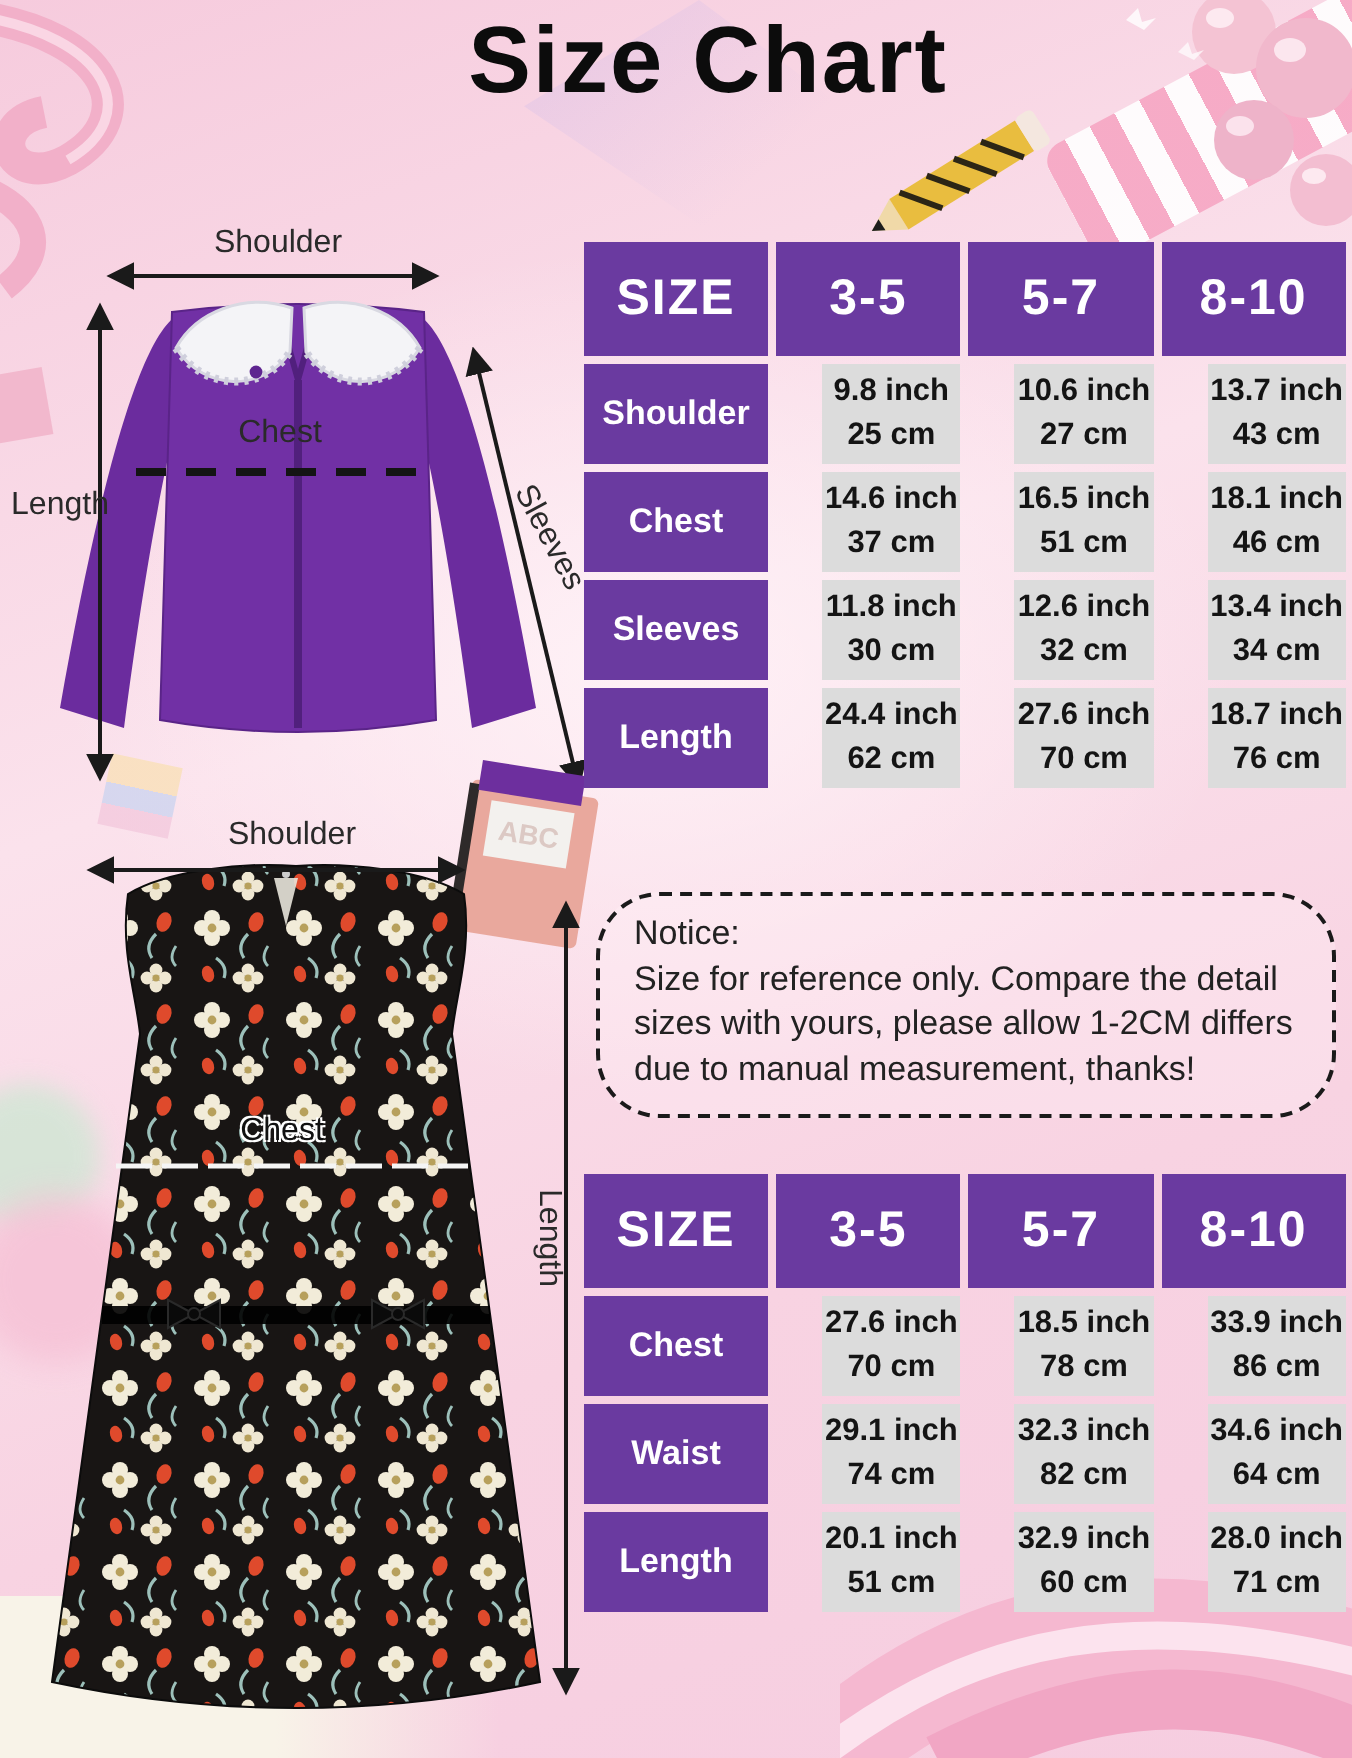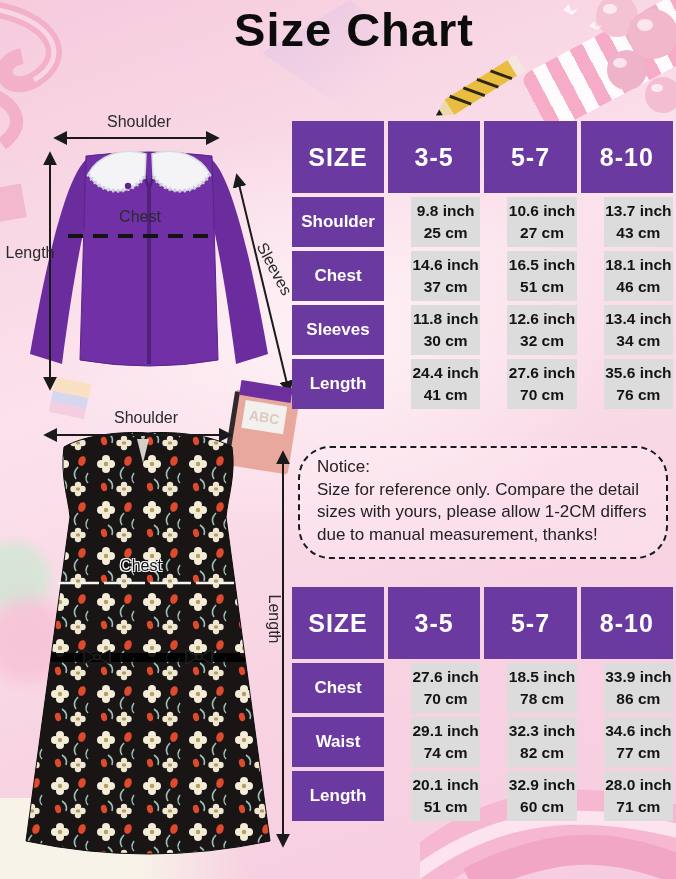--- a/index.html
+++ b/index.html
@@ -11,21 +11,21 @@
   .dec{position:absolute;z-index:0;}
   .layer{position:absolute;z-index:2;}
   
   #title{top:2px;left:16px;width:100%;text-align:center;font-size:47px;font-weight:800;
     letter-spacing:1px;color:#0c0c0c;z-index:3;}
   
   .size-table{display:grid;grid-template-columns:92px 1fr 1fr 1fr;gap:4px;width:381px;}
   #table-top{left:292px;top:121px;}
   #table-bottom{left:292px;top:587px;}
   .st-head{background:#6a3aa0;color:#fff;font-weight:800;font-size:25px;letter-spacing:1px;
-    height:72px;display:flex;align-items:center;justify-content:center;}
+    height:57px;display:flex;align-items:center;justify-content:center;}
   .st-label{background:#6a3aa0;color:#fff;font-weight:700;font-size:17px;
     height:50px;display:flex;align-items:center;justify-content:center;}
   .st-cell{background:#dcdcdc;color:#141414;font-weight:700;font-size:15.5px;line-height:1.45;
     height:50px;display:flex;flex-direction:column;align-items:center;justify-content:center;margin-left:23px;}
   
   #notice{left:298px;top:446px;width:370px;box-sizing:border-box;border:2.5px dashed #1a1a1a;
     border-radius:32px;padding:8px 17px 11px;font-size:17px;color:#222;line-height:1.33;
     background:rgba(255,241,246,.35);}
   
   .figure{position:absolute;}
@@ -236,28 +236,28 @@
         <span>32 cm</span>
       </div>
     <div class="st-cell">
         <span>13.4 inch</span>
         <span>34 cm</span>
       </div>
 
     <div class="st-label">Length</div>
     <div class="st-cell">
         <span>24.4 inch</span>
-        <span>41 cm</span>
+        <span>62 cm</span>
       </div>
     <div class="st-cell">
         <span>27.6 inch</span>
         <span>70 cm</span>
       </div>
     <div class="st-cell">
-        <span>35.6 inch</span>
+        <span>18.7 inch</span>
         <span>76 cm</span>
       </div>
   </div>
 
   <div class="layer" id="notice">
     <div>Notice:</div>
     <div>Size for reference only. Compare the detail sizes with yours, please allow 1-2CM differs due to manual measurement, thanks!</div>
   </div>
 
   <div class="size-table layer" id="table-bottom">
@@ -284,21 +284,21 @@
     <div class="st-cell">
         <span>29.1 inch</span>
         <span>74 cm</span>
       </div>
     <div class="st-cell">
         <span>32.3 inch</span>
         <span>82 cm</span>
       </div>
     <div class="st-cell">
         <span>34.6 inch</span>
-        <span>77 cm</span>
+        <span>64 cm</span>
       </div>
 
     <div class="st-label">Length</div>
     <div class="st-cell">
         <span>20.1 inch</span>
         <span>51 cm</span>
       </div>
     <div class="st-cell">
         <span>32.9 inch</span>
         <span>60 cm</span>

